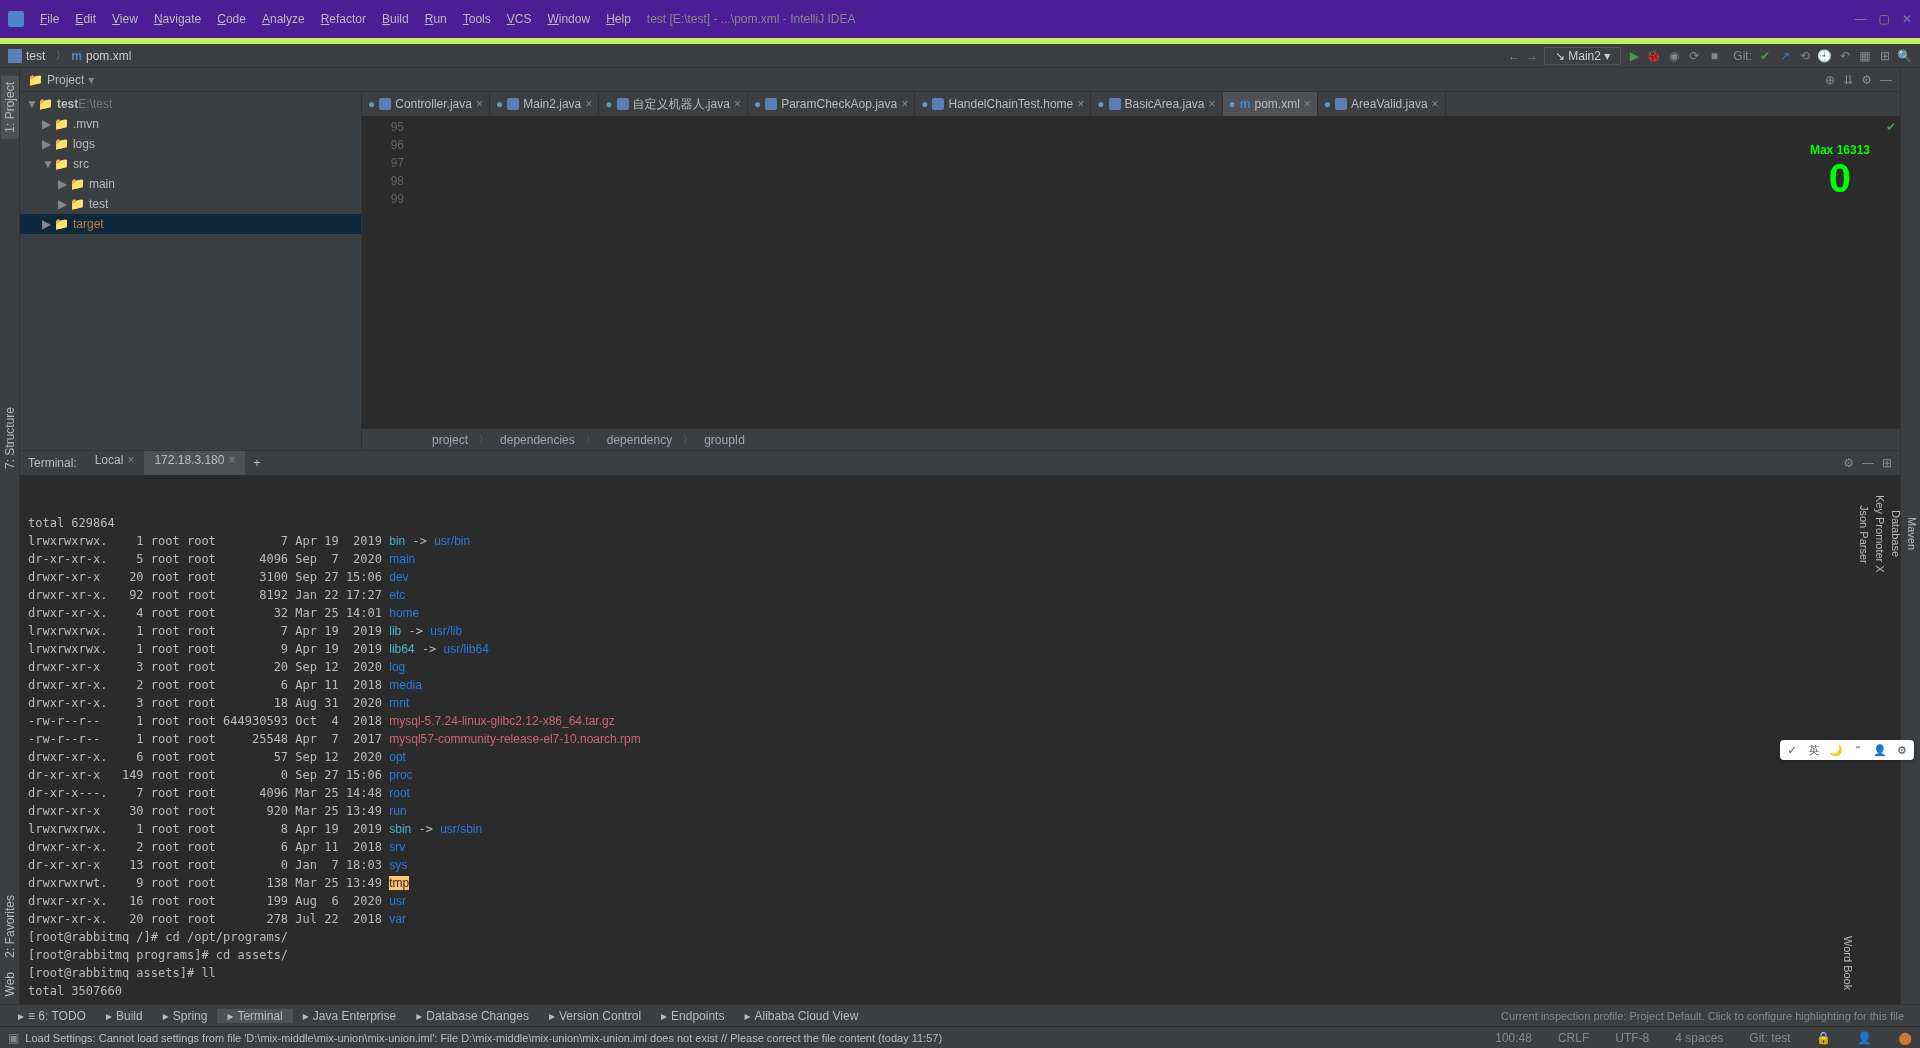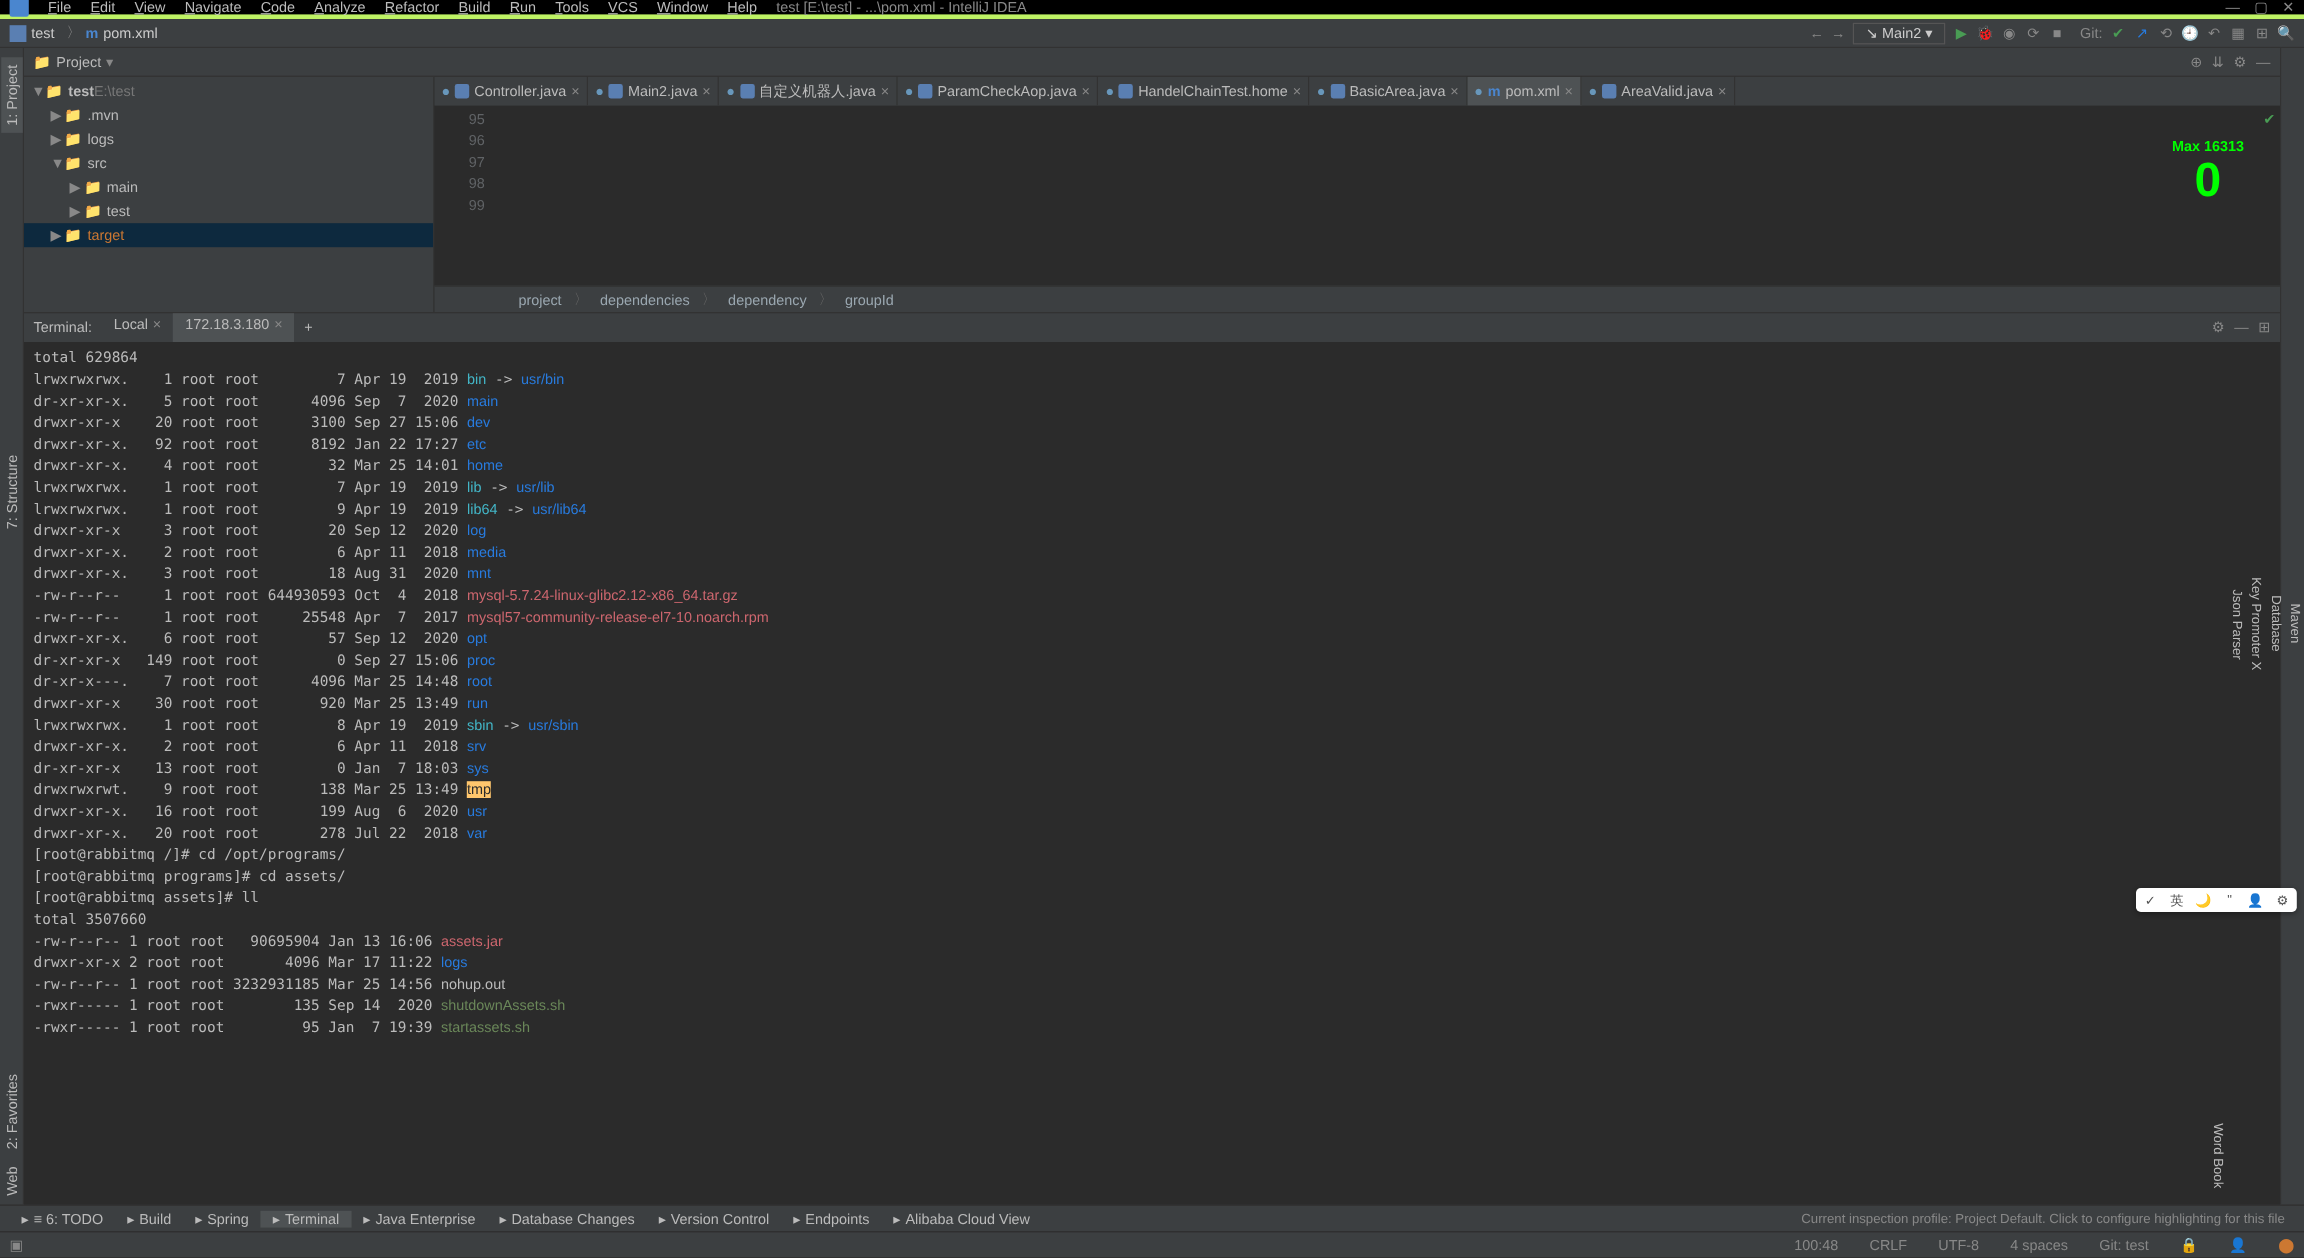--- a/index.html
+++ b/index.html
@@ -1,17 +1,17 @@
 <!DOCTYPE html>
 <html><head>
 <meta charset="utf-8">
 <style>
 * { margin:0; padding:0; box-sizing:border-box; font-family:"Segoe UI",Arial,sans-serif; font-size:12px; }
 body { background:#2b2b2b; color:#bbb; width:1920px; height:1048px; overflow:hidden; display:flex; flex-direction:column; }
-.titlebar { height:16px; background:#000000; display:flex; align-items:center; padding:0 8px; border-bottom:4px solid #bef264; }
+.titlebar { height:44px; background:#4c1d95; display:flex; align-items:center; padding:0 8px; border-bottom:6px solid #bef264; }
 .titlebar .logo { width:16px; height:16px; background:#4a86cf; margin-right:8px; border-radius:2px; }
 .titlebar .menu-item { padding:0 8px; color:#bbb; cursor:default; }
 .titlebar .menu-item u { text-decoration:underline; }
 .titlebar .title { margin-left:8px; color:#888; flex:1; }
 .titlebar .win-controls { display:flex; gap:12px; color:#888; }
 .navbar { height:24px; background:#3c3f41; display:flex; align-items:center; padding:0 8px; border-bottom:1px solid #323232; }
 .nav-icon { width:14px; height:14px; background:#5a7fb2; margin-right:4px; display:inline-block; }
 .nav-text { color:#ccc; margin-right:6px; }
 .nav-sep { color:#888; margin:0 4px; }
 .nav-file { color:#ccc; display:flex; align-items:center; }
@@ -249,21 +249,21 @@
             <span class="sep">〉</span>
             <span>dependencies</span>
             <span class="sep">〉</span>
             <span>dependency</span>
             <span class="sep">〉</span>
             <span>groupId</span>
           </div>
       </div>
     </div>
 
-    <div class="terminal-area" style="height:744px;">
+    <div class="terminal-area" style="height:554px;gap:35px;">
       <div class="term-header">
         <span style="margin-right:8px;">Terminal:</span>
         <span class="ttab">
             <span>Local</span> 
             <span style="color:#888;margin-left:4px;">×</span>
           </span>
         <span class="ttab active">
             <span>172.18.3.180</span> 
             <span style="color:#888;margin-left:4px;">×</span>
           </span>
@@ -356,20 +356,21 @@
       <div class="btab">
         <span>▸</span>
         <span>Alibaba Cloud View</span>
       </div>
     </div>
   <div class="right">Current inspection profile: Project Default. Click to configure highlighting for this file</div>
 </div>
 
 <div class="status-bar">
   <span style="color:#888;margin-right:6px;">▣</span>
+  <span class="msg">Load Settings: Cannot load settings from file 'D:\mix-middle\mix-union\mix-union.iml': File D:\mix-middle\mix-union\mix-union.iml does not exist // Please correct the file content (today 11:57)</span>
   <div class="right">
     <span>100:48</span>
     <span>CRLF</span>
     <span>UTF-8</span>
     <span>4 spaces</span>
     <span>Git: test</span>
     <span>🔒</span>
     <span>👤</span>
     <span style="color:#cc7832;">⬤</span>
   </div>

